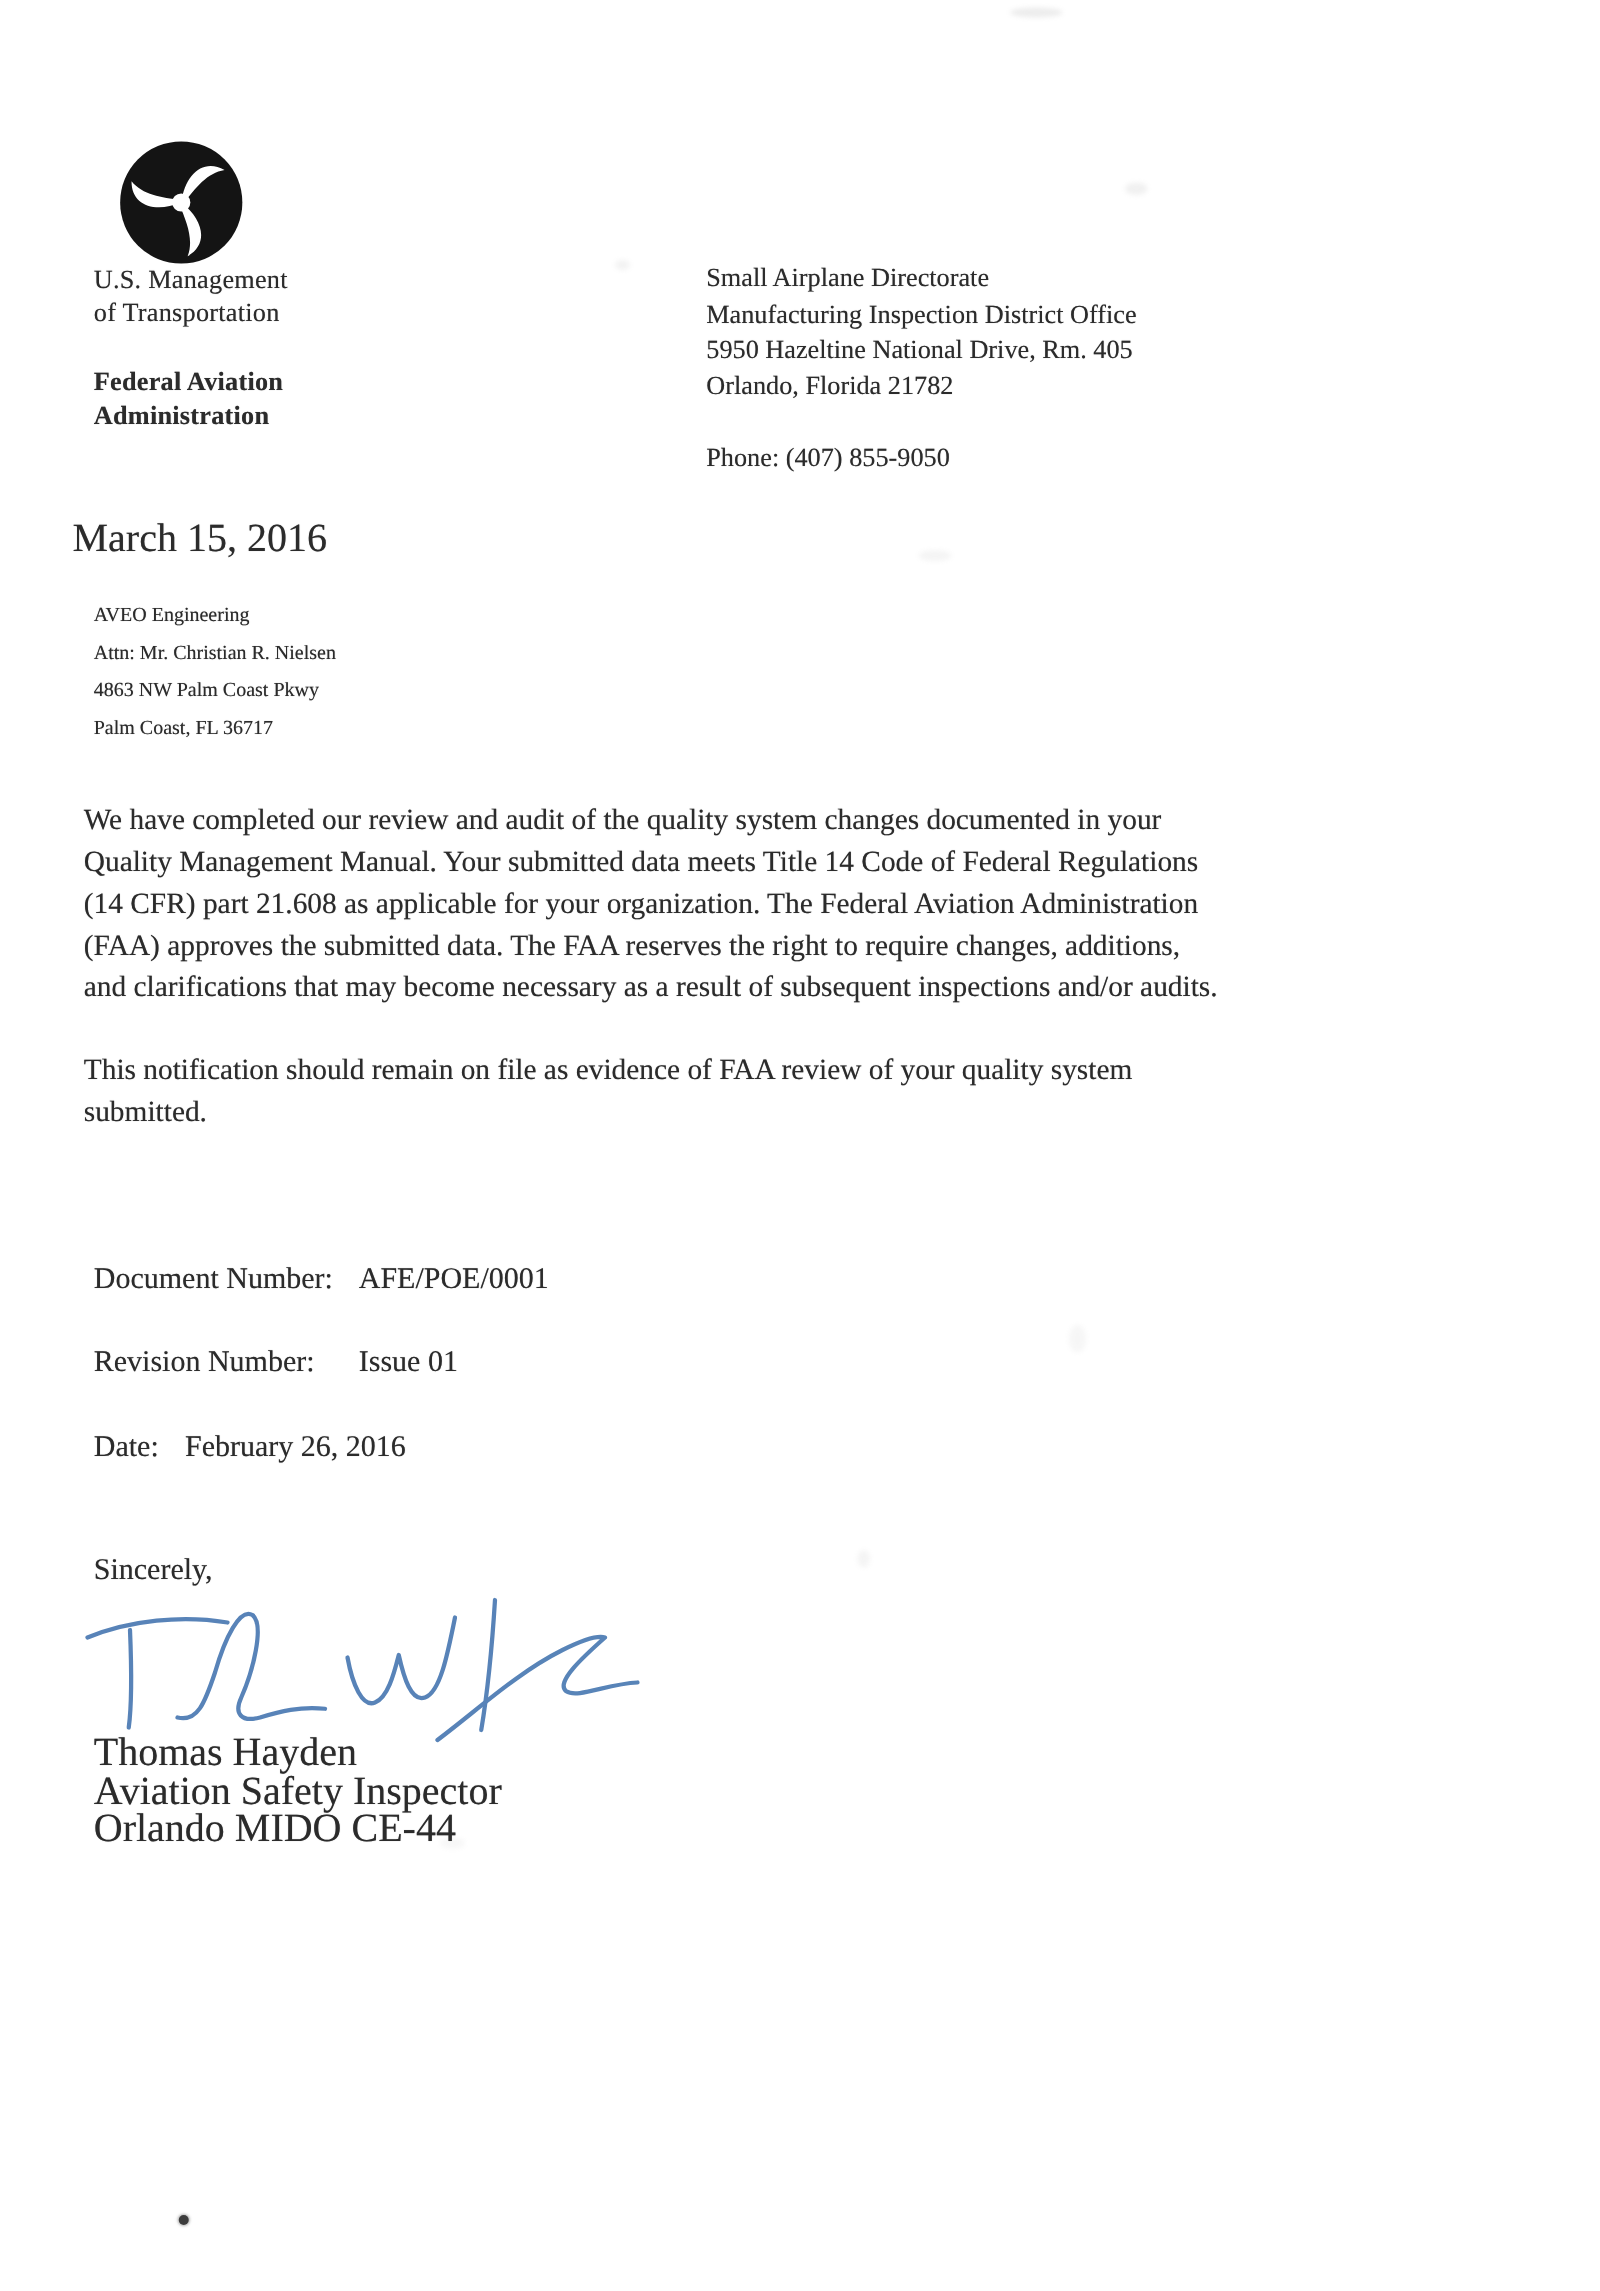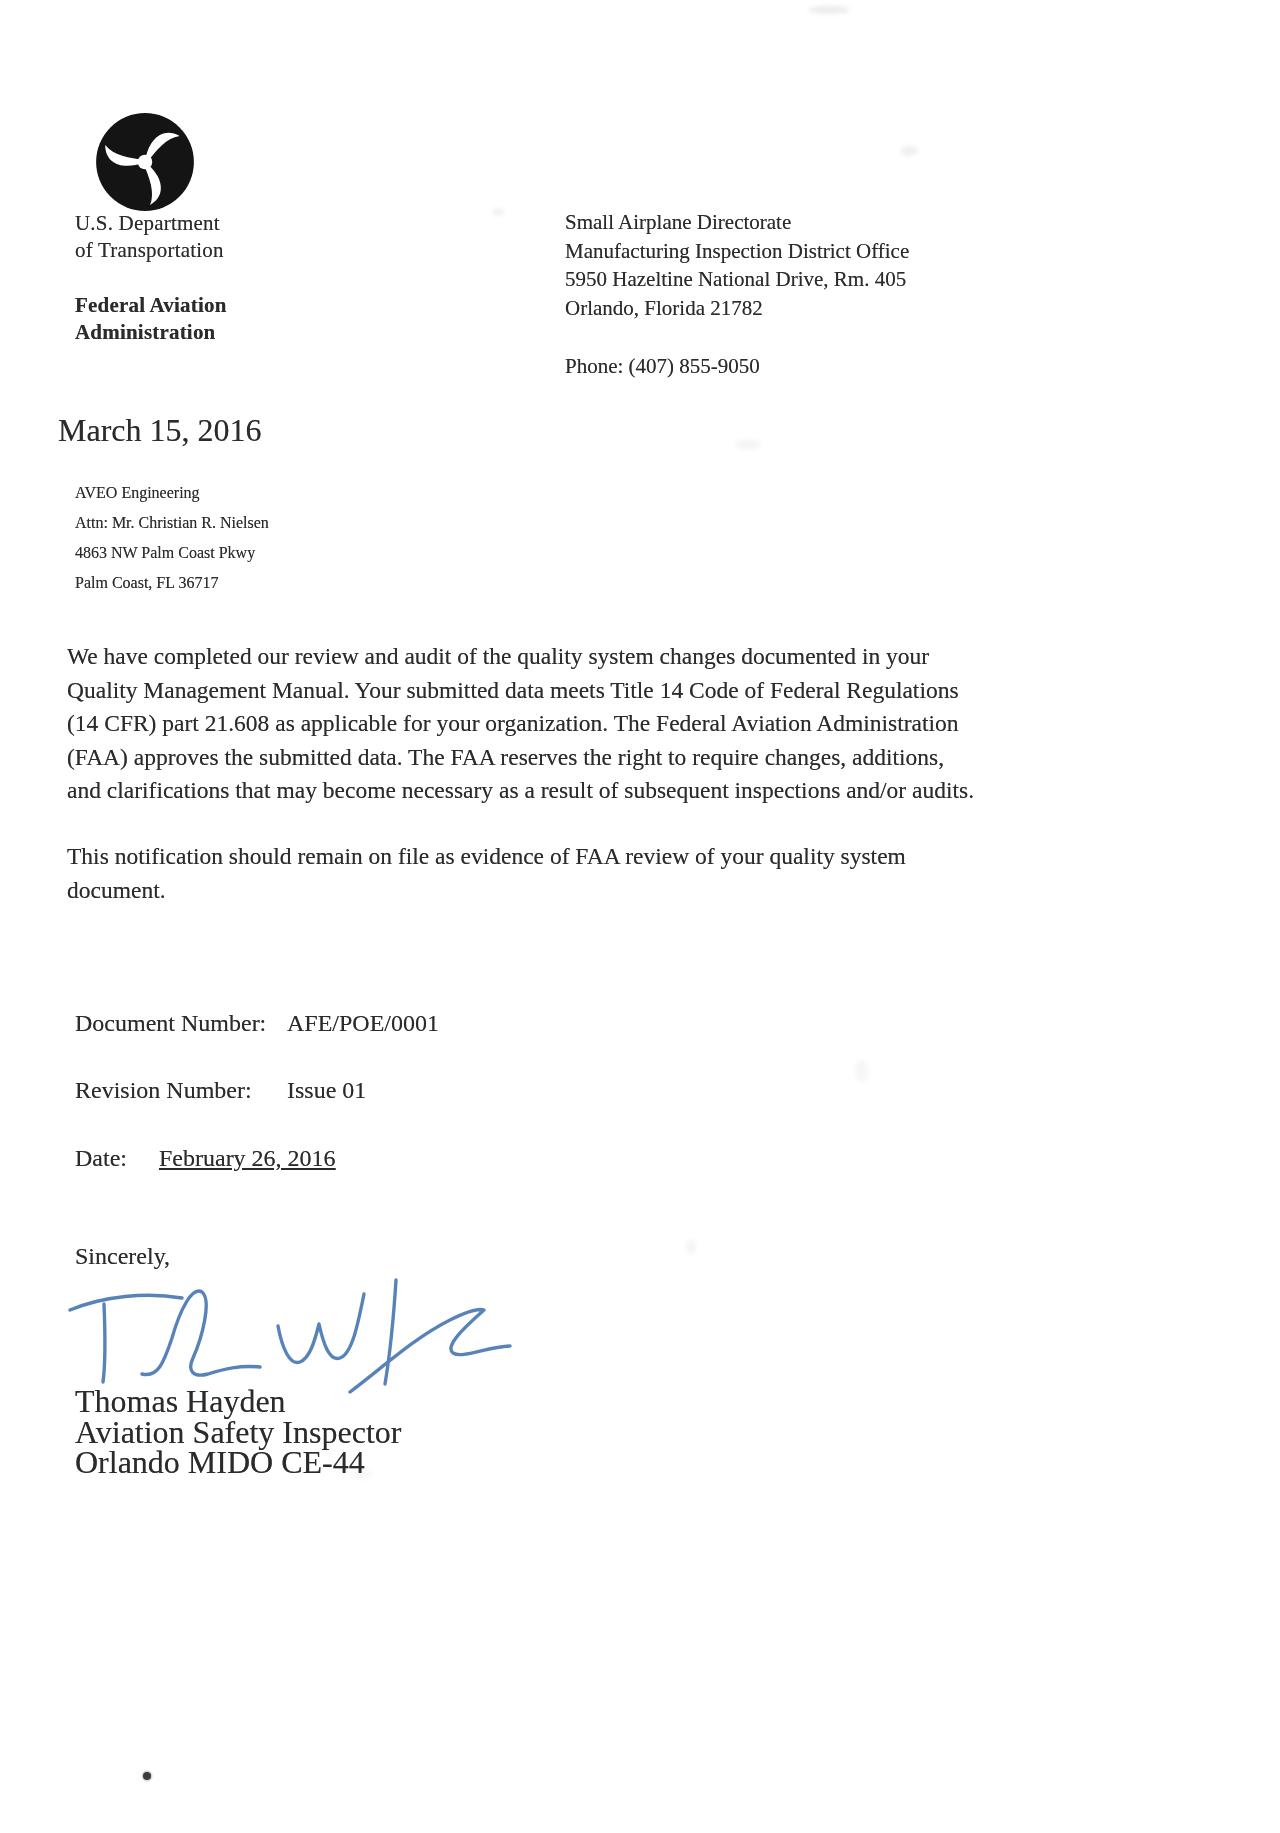--- a/index.html
+++ b/index.html
@@ -48,21 +48,21 @@
   .para { left: 67px; font-size: 23.5px; line-height: 33.5px; white-space: nowrap; }
   .para-1 { top: 640px; }
   .para-2 { top: 840px; }
 
   .field-row { left: 75px; font-size: 24px; height: 30px; width: 900px; }
   .field-row-0 { top: 942px; }
   .field-row-1 { top: 1010px; }
   .field-row-2 { top: 1077px; }
   .field-row-3 { top: 1145px; }
   .field-value-aligned { position: absolute; left: 212px; white-space: nowrap; }
-  .field-value-inline { margin-left: 26px; white-space: nowrap; text-decoration: underline; }
+  .field-value-inline { margin-left: 15px; white-space: nowrap; }
 
   .closing-line { left: 75px; top: 1243px; font-size: 24px; }
   .signature-wrap { left: 62px; top: 1266px; width: 452px; height: 148px; }
   .signer-block { left: 75px; top: 1386px; font-size: 32px; line-height: 30.5px; }
 
   
   .artifact { position: absolute; border-radius: 50%; background: #6a6a6a; }
   .artifact-dot { left: 143px; top: 1772px; width: 8px; height: 8px; background: #3c3c3c; box-shadow: 0 0 2px 1px rgba(60,60,60,0.35); }
   .smudge { position: absolute; background: #9a9a9a; border-radius: 50%; filter: blur(2px); }
   .smudge-1 { left: 808px; top: 6px; width: 42px; height: 8px; opacity: 0.18; }
@@ -84,21 +84,21 @@
       <g fill="#ffffff">
         <path d="M50,50 C46,28 56,12 74,16 C62,22 57,36 52,50 Z" transform="rotate(18 50 50)"></path>
         <path d="M50,50 C46,28 56,12 74,16 C62,22 57,36 52,50 Z" transform="rotate(138 50 50)"></path>
         <path d="M50,50 C46,28 56,12 74,16 C62,22 57,36 52,50 Z" transform="rotate(258 50 50)"></path>
         <circle cx="50" cy="50" r="7"></circle>
       </g>
     </svg>
   </div>
 
   <div class="abs lh-left-dept scan-text">
-    <div>U.S. Department</div>
+    <div>U.S. Management</div>
     <div>of Transportation</div>
   </div>
   <div class="abs lh-left-agency scan-text">
     <div>Federal Aviation</div>
     <div>Administration</div>
   </div>
 
   <div class="abs lh-right scan-text">
     <div>Small Airplane Directorate</div>
     <div>Manufacturing Inspection District Office</div>
@@ -119,21 +119,21 @@
   <div class="abs para para-1 scan-text">
     <div>We have completed our review and audit of the quality system changes documented in your</div>
     <div>Quality Management Manual.  Your submitted data meets Title 14 Code of Federal Regulations</div>
     <div>(14 CFR) part 21.608 as applicable for your organization.  The Federal Aviation Administration</div>
     <div>(FAA) approves the submitted data.  The FAA reserves the right to require changes, additions,</div>
     <div>and clarifications that may become necessary as a result of subsequent inspections and/or audits.</div>
   </div>
 
   <div class="abs para para-2 scan-text">
     <div>This notification should remain on file as evidence of FAA review of your quality system</div>
-    <div>document.</div>
+    <div>submitted.</div>
   </div>
 
   <div class="abs field-row field-row-1 scan-text">
     <span>Document Number:</span>
     <span class="field-value-aligned">AFE/POE/0001</span>
   </div>
   <div class="abs field-row field-row-2 scan-text">
     <span>Revision Number:</span>
     <span class="field-value-aligned">Issue 01</span>
   </div>

